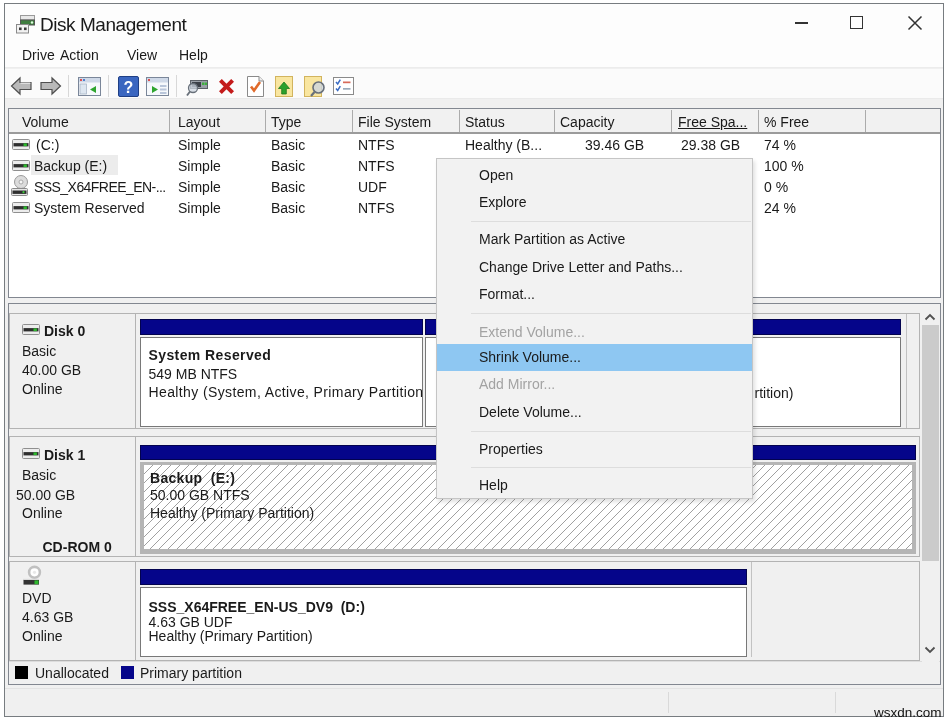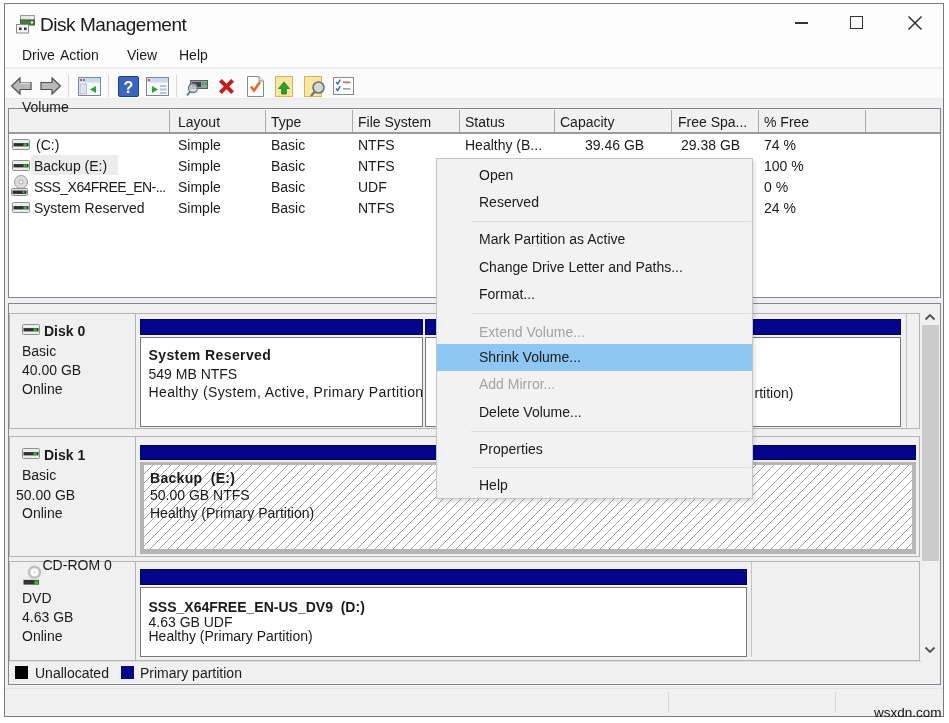--- a/index.html
+++ b/index.html
@@ -125,27 +125,27 @@
     <div class="abs" style="left:169px; top:110px; width:1px; height:22px; background:#ababab;"></div>
     <div class="abs" style="left:265px; top:110px; width:1px; height:22px; background:#ababab;"></div>
     <div class="abs" style="left:352px; top:110px; width:1px; height:22px; background:#ababab;"></div>
     <div class="abs" style="left:459px; top:110px; width:1px; height:22px; background:#ababab;"></div>
     <div class="abs" style="left:554px; top:110px; width:1px; height:22px; background:#ababab;"></div>
     <div class="abs" style="left:671px; top:110px; width:1px; height:22px; background:#ababab;"></div>
     <div class="abs" style="left:758px; top:110px; width:1px; height:22px; background:#ababab;"></div>
     <div class="abs" style="left:865px; top:110px; width:1px; height:22px; background:#ababab;"></div>
   </div>
   <div id="headertexts">
-    <div class="abs t14" style="left:22px; top:98px;">Volume</div>
+    <div class="abs t14" style="left:22px; top:113px;">Volume</div>
     <div class="abs t14" style="left:178px; top:113px;">Layout</div>
     <div class="abs t14" style="left:271px; top:113px;">Type</div>
     <div class="abs t14" style="left:358px; top:113px;">File System</div>
     <div class="abs t14" style="left:465px; top:113px;">Status</div>
     <div class="abs t14" style="left:560px; top:113px;">Capacity</div>
-    <div class="abs t14" style="left:678px; top:113px;">Free Spa...</div>
+    <div class="abs t14" style="left:678px; top:113px;text-decoration:underline;">Free Spa...</div>
     <div class="abs t14" style="left:764px; top:113px;">% Free</div>
   </div>
   <div id="tablerows">
 
     <div class="abs" style="left:31px; top:154.5px; width:87px; height:20px; background:#ececec;"></div>
 
     <div class="abs t14" style="left:36px; top:135.5px;">(C:)</div>
     <div class="abs t14" style="left:178px; top:135.5px;">Simple</div>
     <div class="abs t14" style="left:271px; top:135.5px;">Basic</div>
     <div class="abs t14" style="left:358px; top:135.5px;">NTFS</div>
@@ -254,21 +254,21 @@
 
     <div class="abs" style="left:9px; top:560.5px; width:911px; height:100px; border:1px solid #b3b3b3; background:#f0f0f0;"></div>
     <div class="abs" style="left:135px; top:561px; width:1px; height:99px; background:#b3b3b3;"></div>
     <svg class="abs" style="left:22px; top:565px;" width="21" height="20" viewBox="0 0 21 20">
       <circle cx="12.5" cy="7.3" r="5.4" fill="#ffffff" stroke="#c0c0c0" stroke-width="2.6"></circle>
       <circle cx="12.5" cy="7.3" r="1.6" fill="#e8e8e8"></circle>
       <rect x="1" y="13.8" width="16" height="1.8" fill="#dadada"></rect>
       <rect x="1.5" y="15" width="15.5" height="4.6" fill="#333333"></rect>
       <rect x="12.5" y="15.4" width="4" height="3.8" fill="#2db82d"></rect>
     </svg>
-    <div class="abs t14" style="left:42.5px; top:556px; font-weight:normal;">CD-ROM 0</div>
+    <div class="abs t14" style="left:42.5px; top:538px; font-weight:bold;">CD-ROM 0</div>
     <div class="abs t14" style="left:22px; top:588.5px;">DVD</div>
     <div class="abs t14" style="left:22px; top:608px;">4.63 GB</div>
     <div class="abs t14" style="left:22px; top:626.5px;">Online</div>
 
     <div class="abs" style="left:139.5px; top:568.5px; width:607.5px; height:16.5px; background:#05058a; border:1px solid #02024f;"></div>
     <div class="abs" style="left:139.5px; top:586.5px; width:607.5px; height:70px; background:#fff; border:1px solid #787878; overflow:hidden;">
       <div class="abs t14" style="left:8px; top:10px; font-weight:bold;">SSS_X64FREE_EN-US_DV9&nbsp; (D:)</div>
       <div class="abs t14" style="left:8px; top:25px;">4.63 GB UDF</div>
       <div class="abs t14" style="left:8px; top:39.5px;">Healthy (Primary Partition)</div>
     </div>
@@ -293,21 +293,21 @@
   </div>
 
   <div class="abs" style="left:5px; top:688px; width:938px; height:28px; background:#f0f0f0; border-top:1px solid #e3e3e3;"></div>
   <div class="abs" style="left:668px; top:692px; width:1px; height:21px; background:#d9d9d9;"></div>
   <div class="abs" style="left:835px; top:692px; width:1px; height:21px; background:#d9d9d9;"></div>
 
   <div id="menu">
     <div class="abs" style="left:436px; top:158px; width:317px; height:341px; background:#f2f2f2; border:1px solid #c5c5c5; box-shadow:2px 3px 4px rgba(0,0,0,0.12);"></div>
     <div class="abs" style="left:437px; top:343.5px; width:315px; height:27.5px; background:#8ec7f2;"></div>
     <div class="abs t14" style="left:479px; top:166px;">Open</div>
-    <div class="abs t14" style="left:479px; top:193px;">Reserved</div>
+    <div class="abs t14" style="left:479px; top:193px;">Explore</div>
     <div class="abs" style="left:471px; top:221px; width:280px; height:1px; background:#dddddd;"></div>
     <div class="abs t14" style="left:479px; top:230px;">Mark Partition as Active</div>
     <div class="abs t14" style="left:479px; top:257.5px;">Change Drive Letter and Paths...</div>
     <div class="abs t14" style="left:479px; top:285px;">Format...</div>
     <div class="abs" style="left:471px; top:313px; width:280px; height:1px; background:#dddddd;"></div>
     <div class="abs t14" style="left:479px; top:323px; color:#a3a3a3;">Extend Volume...</div>
     <div class="abs t14" style="left:479px; top:348px;">Shrink Volume...</div>
     <div class="abs t14" style="left:479px; top:375px; color:#a3a3a3;">Add Mirror...</div>
     <div class="abs t14" style="left:479px; top:403px;">Delete Volume...</div>
     <div class="abs" style="left:471px; top:431px; width:280px; height:1px; background:#dddddd;"></div>

